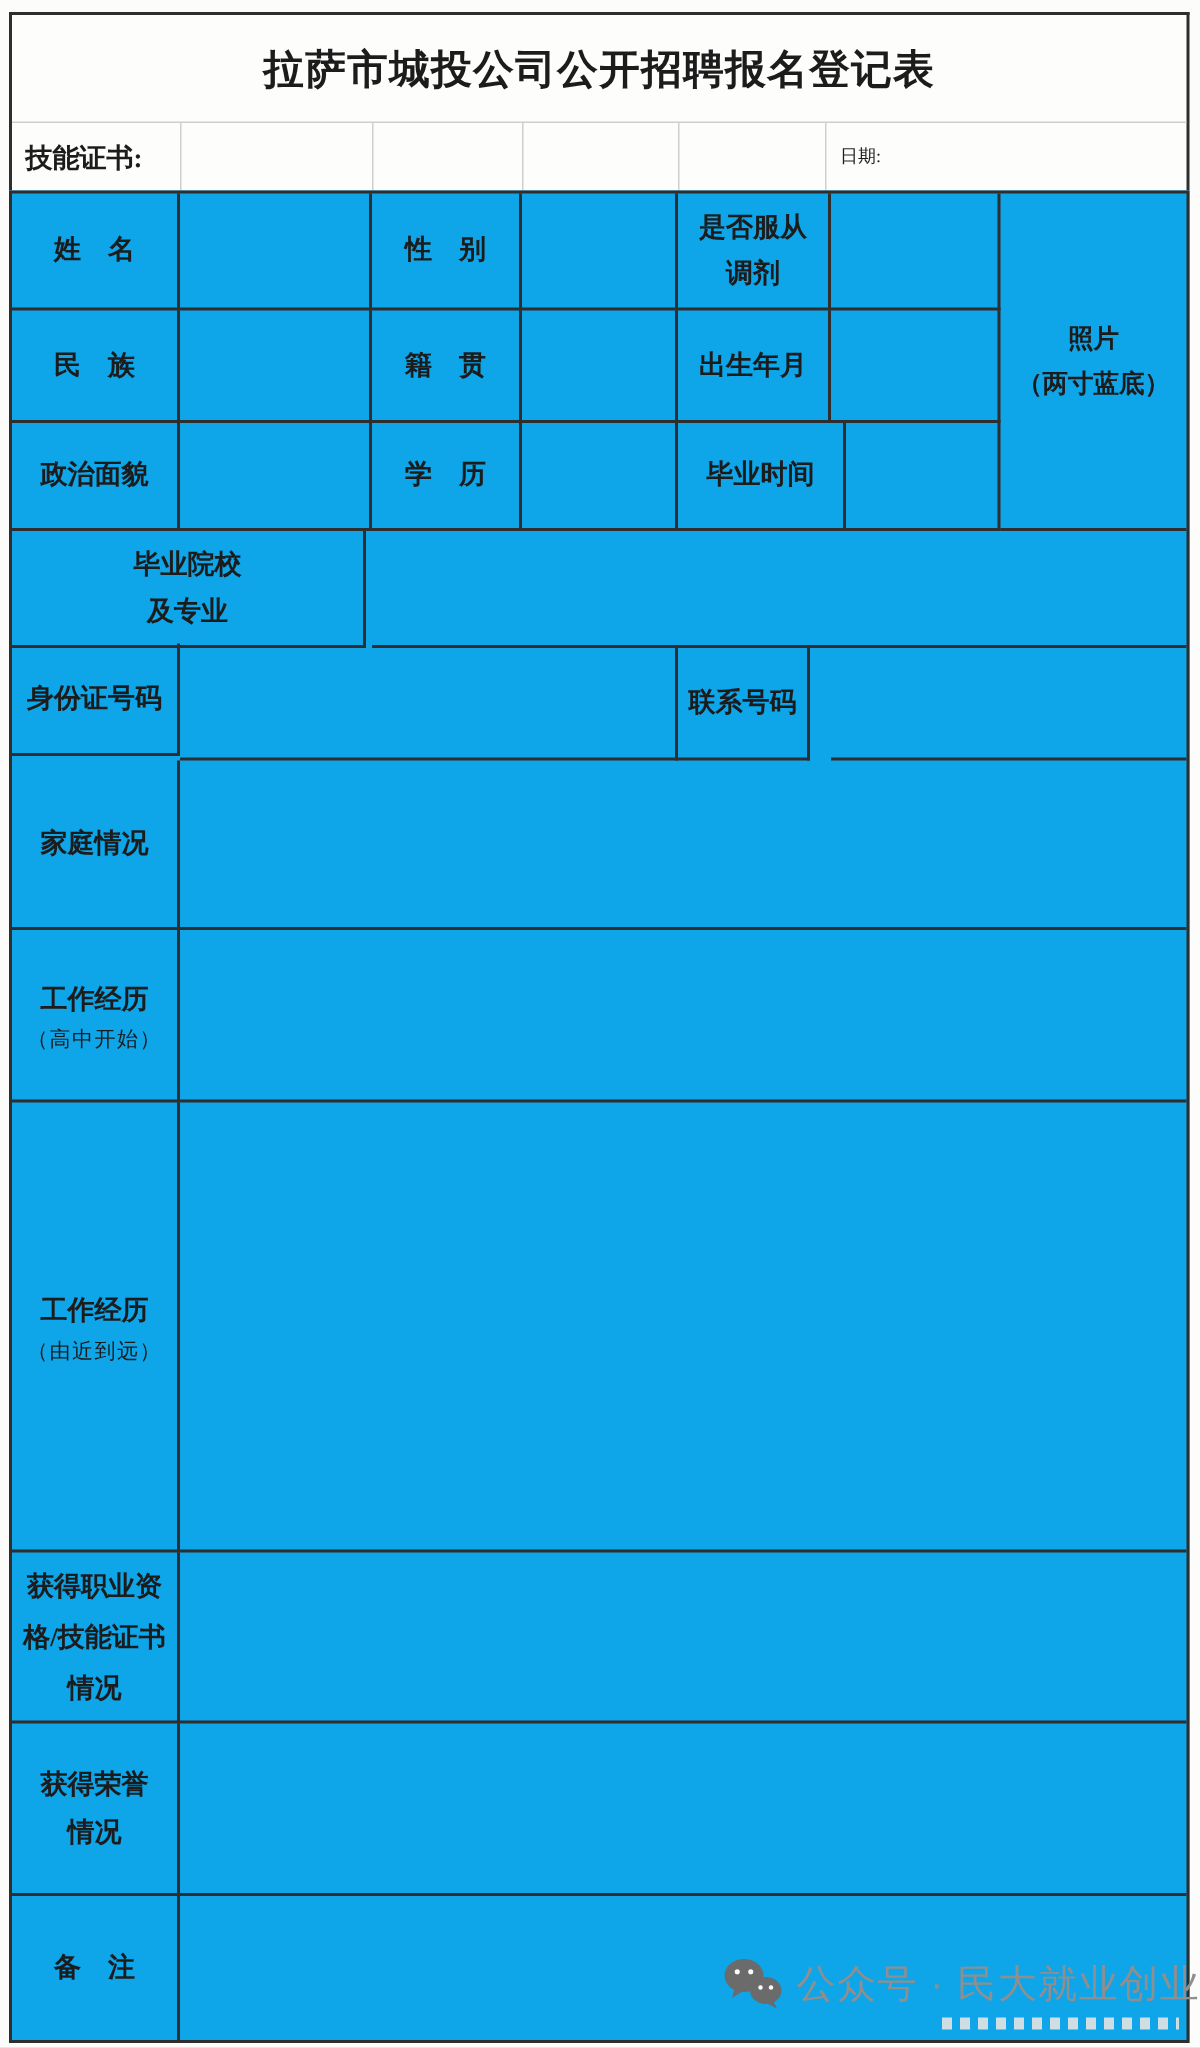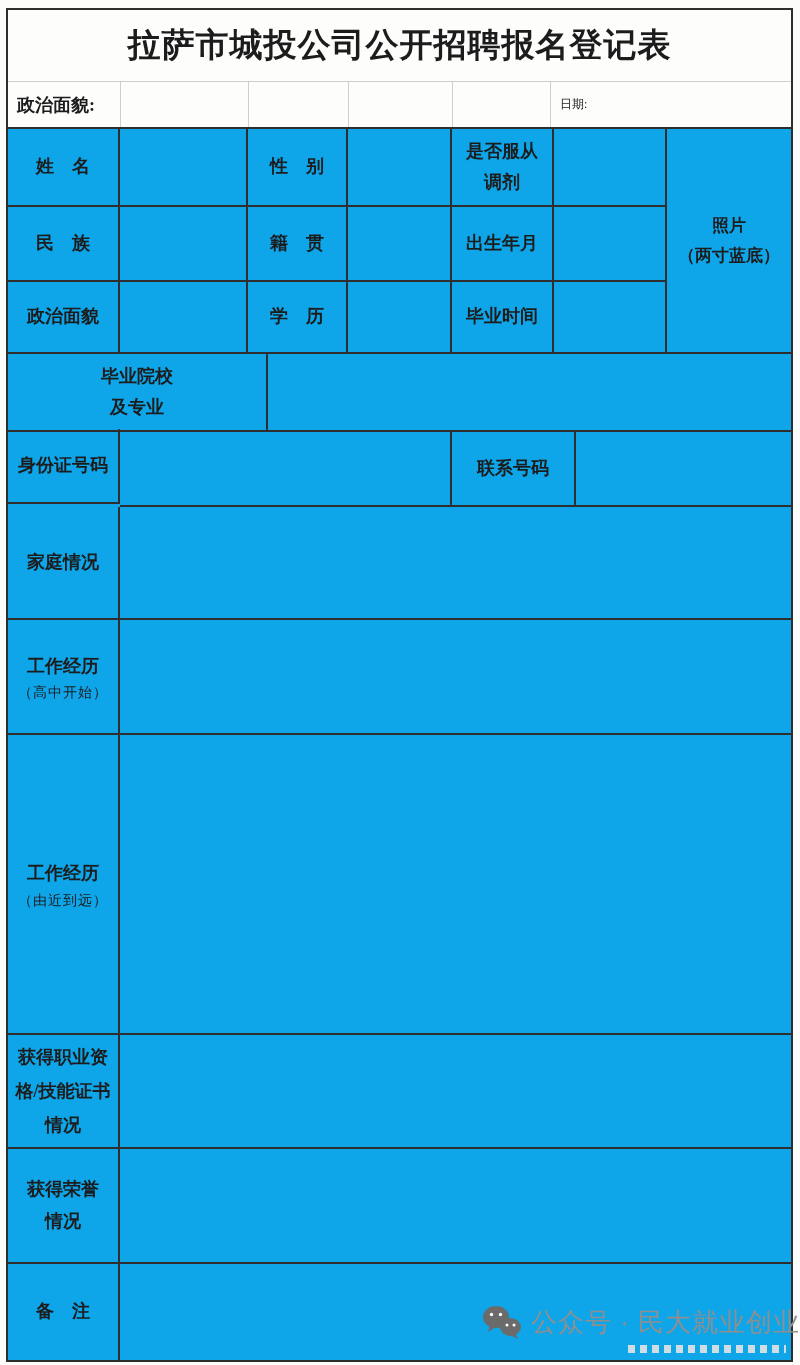--- a/index.html
+++ b/index.html
@@ -18,21 +18,21 @@
     position:absolute;left:6px;top:8px;width:787px;height:119px;
     box-sizing:border-box;border:2px solid var(--line);border-bottom:none;
     background:#fdfdfc;
   }
   .title-box{
     position:absolute;left:0;top:0;width:783px;height:72px;
     display:flex;align-items:center;justify-content:center;
     border-bottom:1px solid var(--lite);box-sizing:border-box;
   }
   .title-box .t{
-    font-size:33px;font-weight:700;letter-spacing:1px;white-space:nowrap;
+    font-size:27px;font-weight:700;letter-spacing:1px;white-space:nowrap;
   }
   .posrow{position:absolute;left:0;top:72px;width:783px;height:45px;}
   .posrow .plabel{
     position:absolute;left:9px;top:0;height:45px;display:flex;align-items:center;
     font-size:18px;font-weight:700;
   }
   .posrow .dlabel{
     position:absolute;left:552px;top:0;height:45px;display:flex;align-items:center;
     font-size:12px;font-weight:400;
   }
@@ -69,21 +69,21 @@
 </head>
 <body>
 
 <div class="page">
 
   <div class="tophead">
     <div class="title-box">
       <div class="t">拉萨市城投公司公开招聘报名登记表</div>
     </div>
     <div class="posrow">
-      <div class="plabel">政治面貌:</div>
+      <div class="plabel">技能证书:</div>
       <div class="vlite" style="left:112px"></div>
       <div class="vlite" style="left:240px"></div>
       <div class="vlite" style="left:340px"></div>
       <div class="vlite" style="left:444px"></div>
       <div class="vlite" style="left:542px"></div>
       <div class="dlabel">日期:</div>
     </div>
   </div>
 
   <div class="tbl">
@@ -120,36 +120,36 @@
     <div class="cell" style="left:546px;top:78px;width:113px;height:75px"></div>
 
     <div class="cell" style="left:0;top:153px;width:112px;height:72px">
       <span class="lab">政治面貌</span>
       </div>
     <div class="cell" style="left:112px;top:153px;width:128px;height:72px"></div>
     <div class="cell" style="left:240px;top:153px;width:100px;height:72px">
       <span class="lab">学　历</span>
       </div>
     <div class="cell" style="left:340px;top:153px;width:104px;height:72px"></div>
-    <div class="cell" style="left:444px;top:153px;width:102px;height:72px">
+    <div class="cell" style="left:444px;top:153px;width:112px;height:72px">
       <span class="lab">毕业时间</span>
       </div>
     <div class="cell" style="left:546px;top:153px;width:113px;height:72px"></div>
 
-    <div class="cell" style="left:0;top:225px;width:260px;height:78px">
+    <div class="cell" style="left:0;top:225px;width:236px;height:78px">
       <span class="lab">毕业院校
 及专业</span>
       </div>
     <div class="cell noR" style="left:240px;top:225px;width:543px;height:78px"></div>
 
     <div class="cell" style="left:0;top:300px;width:112px;height:75px">
       <span class="lab">身份证号码</span>
       </div>
     <div class="cell" style="left:112px;top:303px;width:332px;height:75px"></div>
-    <div class="cell" style="left:444px;top:303px;width:124px;height:75px">
+    <div class="cell" style="left:444px;top:303px;width:88px;height:75px">
       <span class="lab">联系号码</span>
       </div>
     <div class="cell noR" style="left:546px;top:303px;width:237px;height:75px"></div>
 
     <div class="cell" style="left:0;top:378px;width:112px;height:113px">
       <span class="lab">家庭情况</span>
       </div>
     <div class="cell noR" style="left:112px;top:378px;width:671px;height:113px"></div>
 
     <div class="cell" style="left:0;top:491px;width:112px;height:115px">

